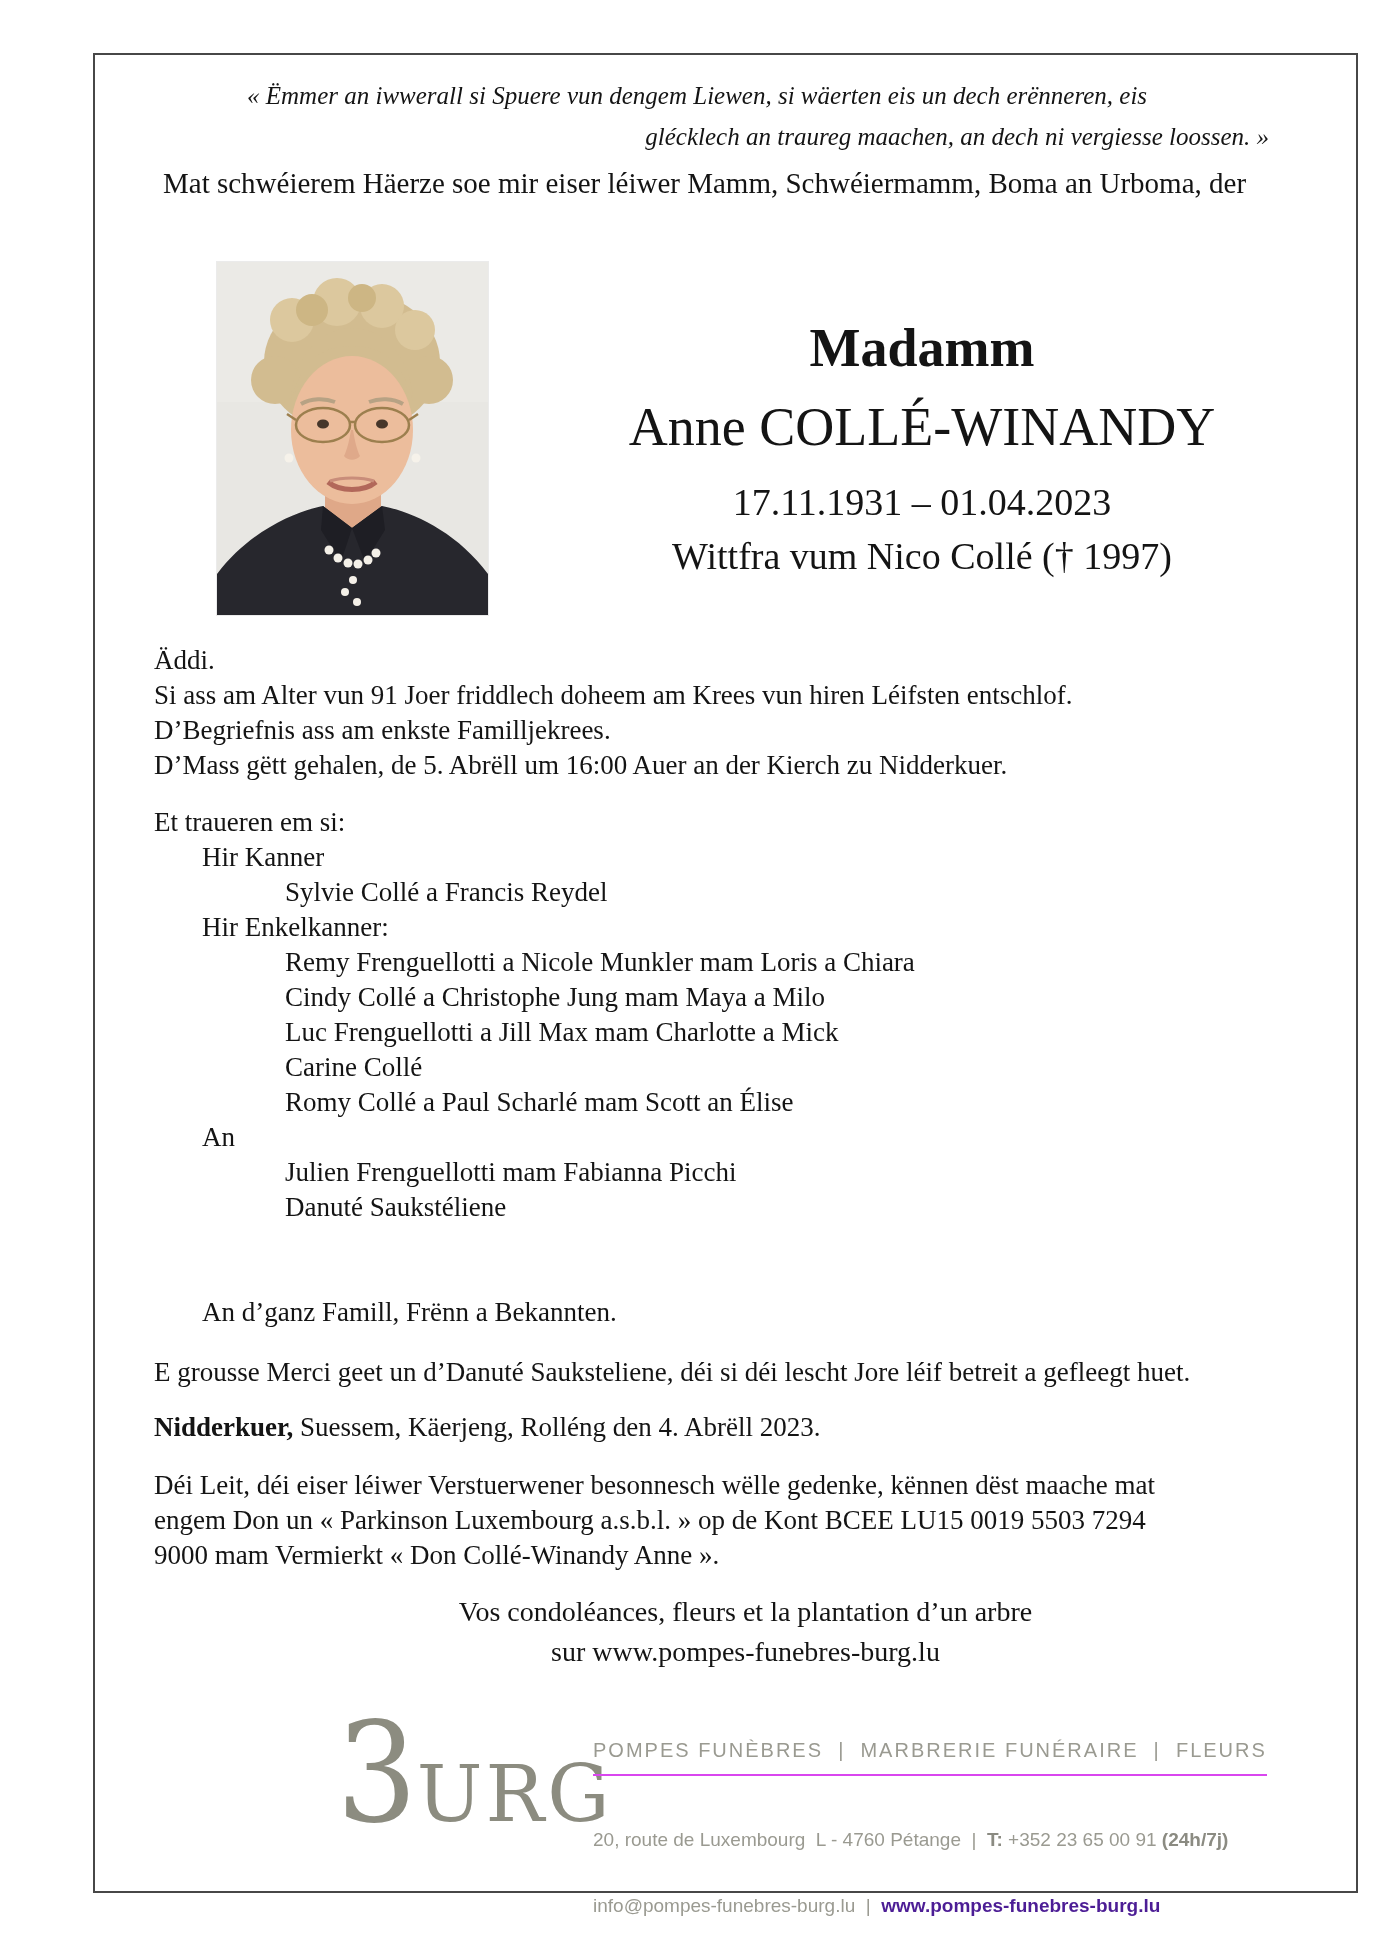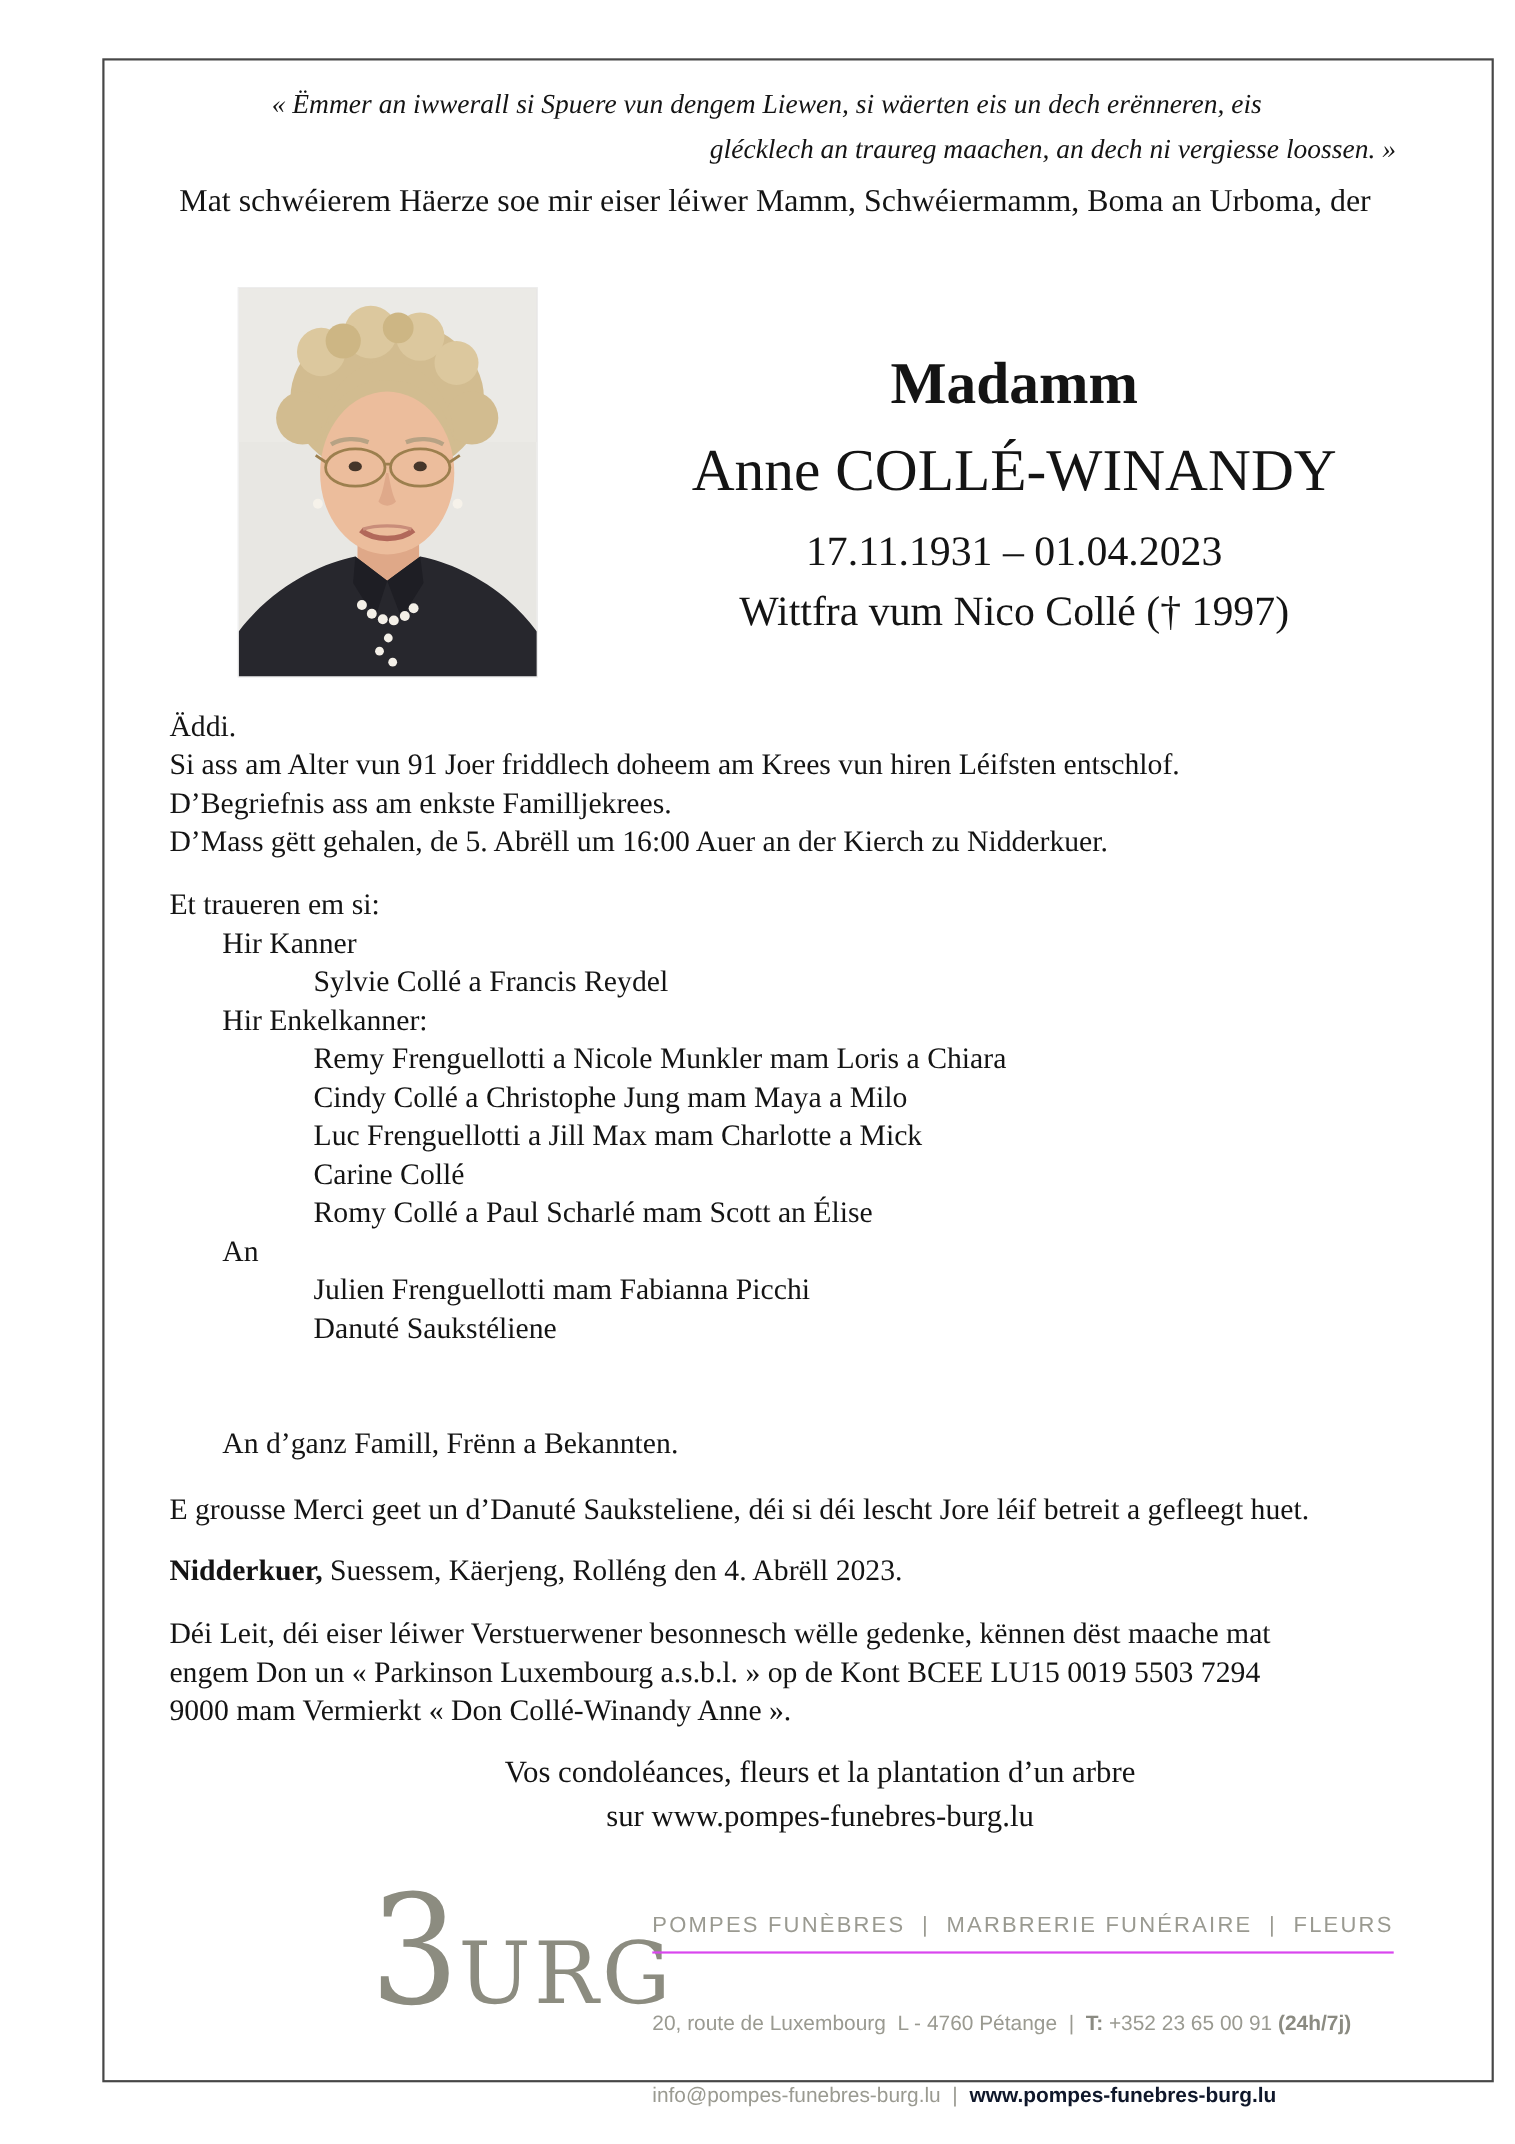--- a/index.html
+++ b/index.html
@@ -179,18 +179,18 @@
     </div>
 
     <div class="footer">
       <div class="logo" style="color:#8c8c80">
         <span class="logo-b">3</span>
           <span class="logo-rest">URG</span>
       </div>
       <div class="footer-text" style="color:#9a9a91">
         <div class="services">POMPES FUNÈBRES  |  MARBRERIE FUNÉRAIRE  |  FLEURS</div>
         <div class="addr"><span>20, route de Luxembourg  L - 4760 Pétange  |  </span><span class="fb" style="color:#8b8b82">T:</span><span> +352 23 65 00 91 </span><span class="fb" style="color:#8b8b82">(24h/7j)</span></div>
-        <div class="addr"><span>info@pompes-funebres-burg.lu  |  </span><span class="fb" style="color:#0f172a">www.pompes-funebres-burg.lu</span></div>
+        <div class="addr"><span>info@pompes-funebres-burg.lu  |  </span><span class="fb" style="color:#4c1d95">www.pompes-funebres-burg.lu</span></div>
       </div>
     </div>
 
   </div>
 </div>
 
 </body></html>

